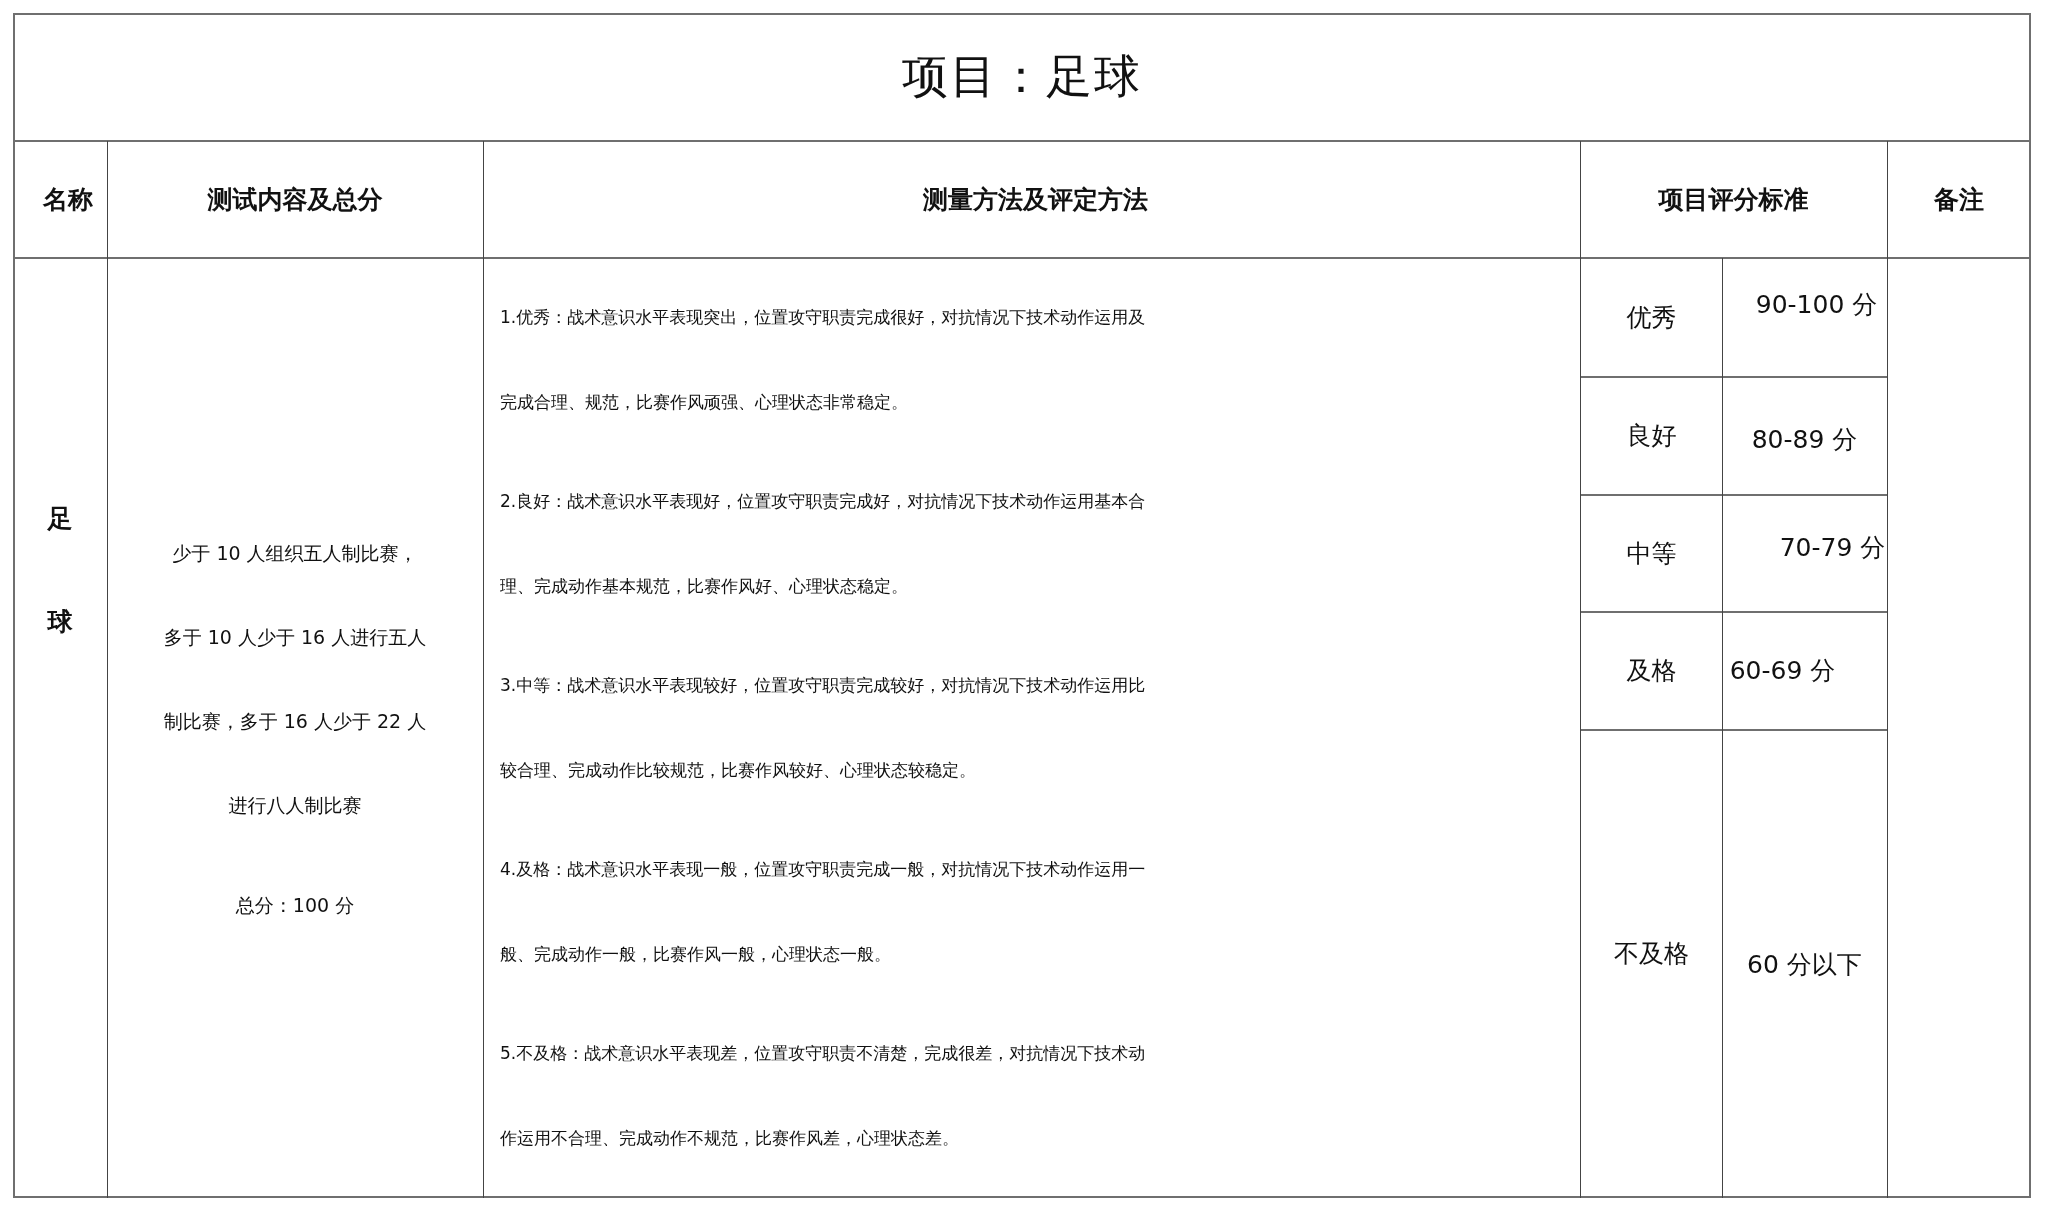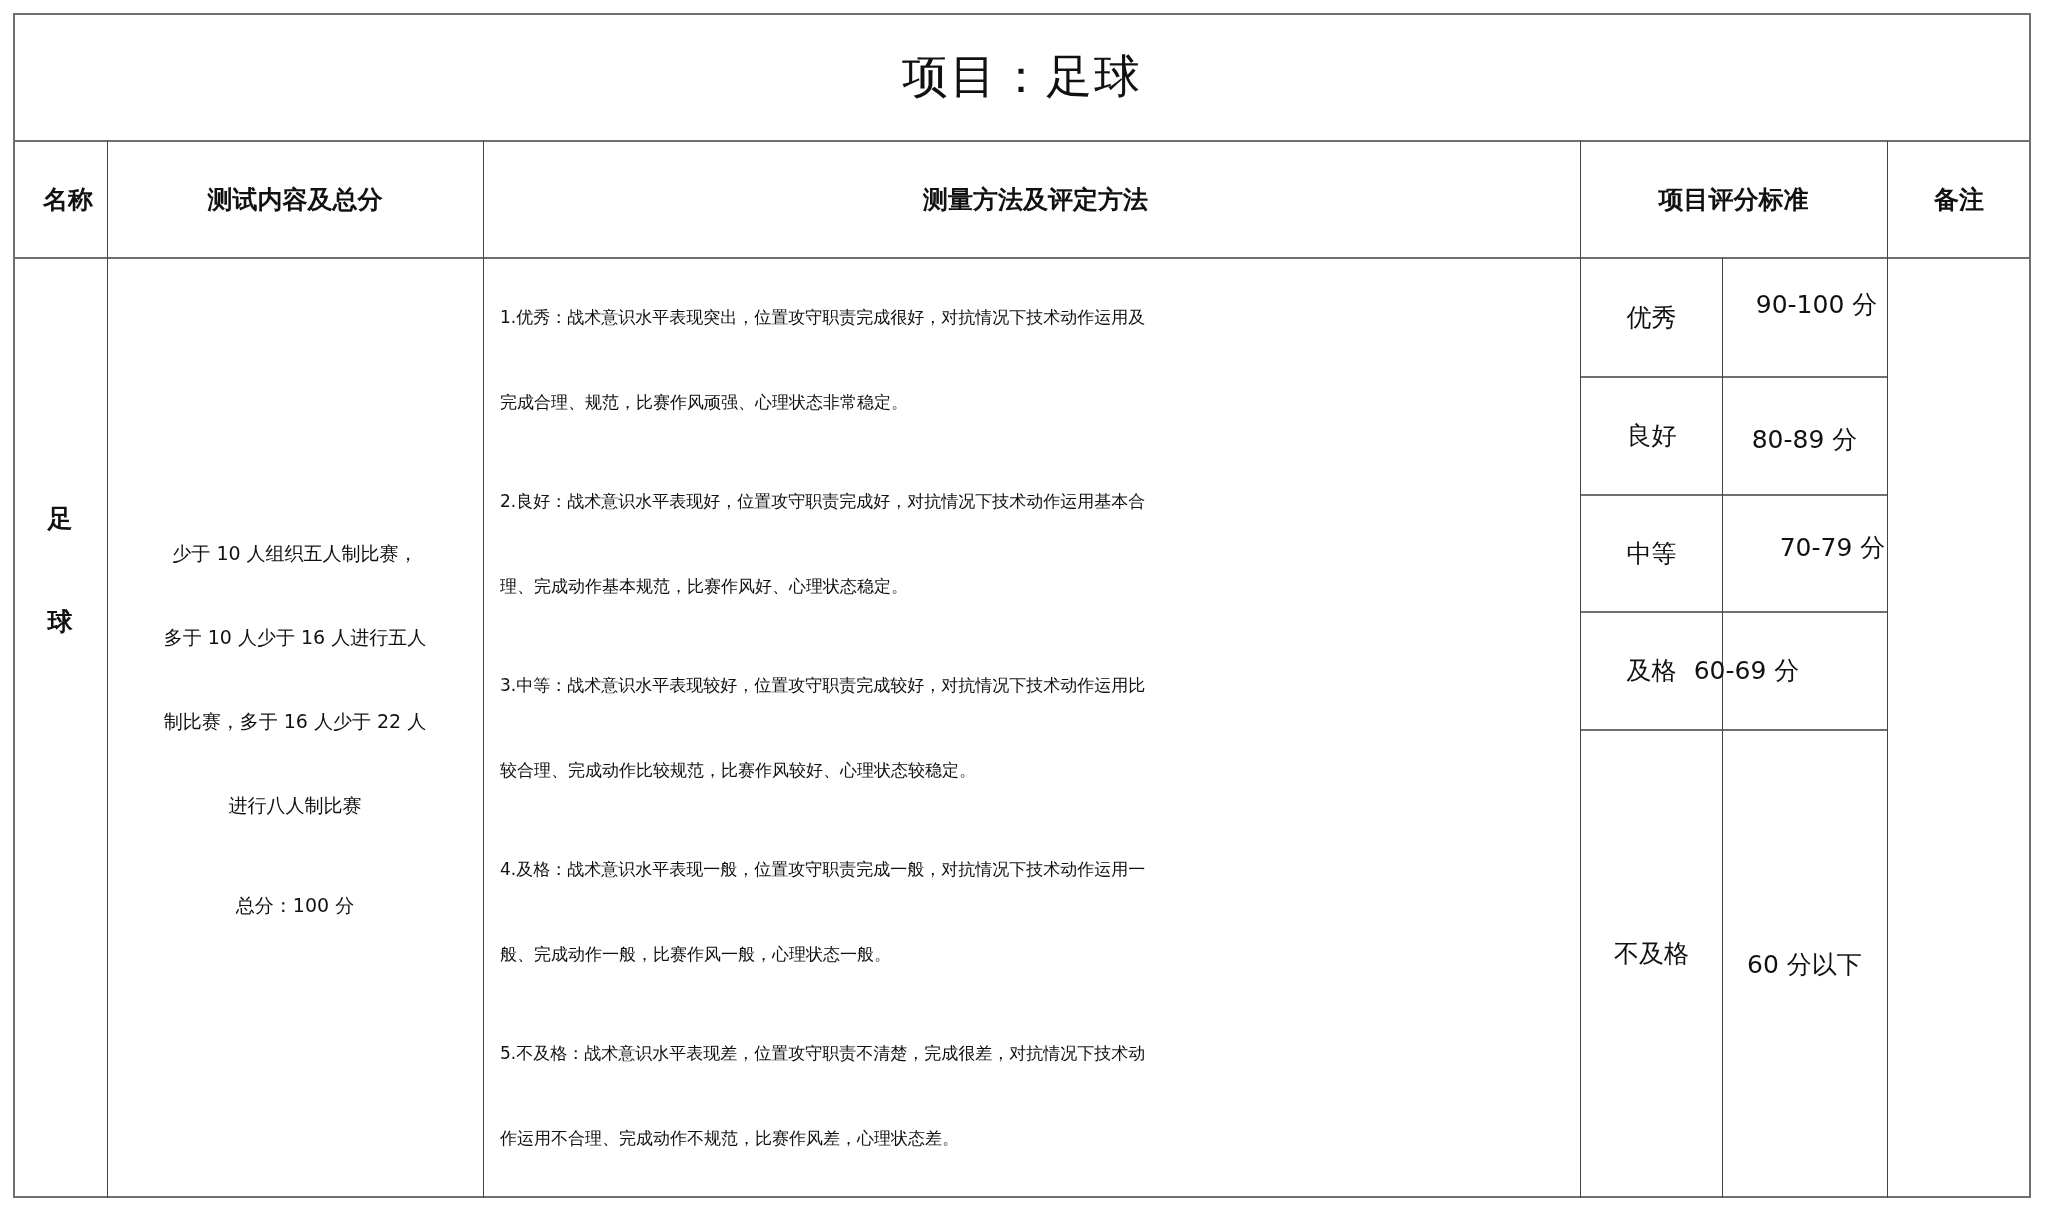--- a/index.html
+++ b/index.html
@@ -85,17 +85,17 @@
   <span class="line">作运用不合理、完成动作不规范，比赛作风差，心理状态差。</span>
 </div>
 
 <div class="cell grade" style="left:1581px; top:258px; width:141px; height:118px;">优秀</div>
 <div class="cell grade" style="left:1722px; top:245px; width:165px; height:118px;margin-left:12px;">90-100 分</div>
 <div class="cell grade" style="left:1581px; top:377px; width:141px; height:117px;">良好</div>
 <div class="cell grade" style="left:1722px; top:377px; width:165px; height:125px;">80-89 分</div>
 <div class="cell grade" style="left:1581px; top:495px; width:141px; height:117px;">中等</div>
 <div class="cell grade" style="left:1722px; top:495px; width:165px; height:104px;margin-left:28px;">70-79 分</div>
 <div class="cell grade" style="left:1581px; top:612px; width:141px; height:117px;">及格</div>
-<div class="cell grade" style="left:1664px; top:612px; width:165px; height:117px;">60-69 分</div>
+<div class="cell grade" style="left:1700px; top:612px; width:165px; height:117px;">60-69 分</div>
 <div class="cell grade" style="left:1581px; top:730px; width:141px; height:367px;margin-top:40px;">不及格</div>
 <div class="cell grade" style="left:1722px; top:730px; width:165px; height:468px;">60 分以下</div>
 
 <div class="cell" style="left:1887px; top:258px; width:144px; height:940px;"></div>
 
 </body></html>

